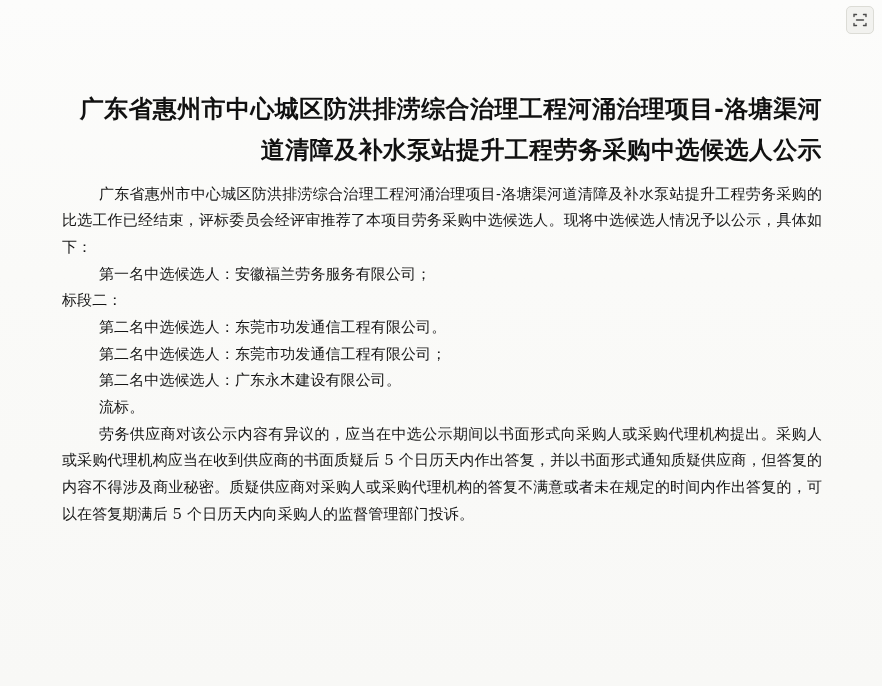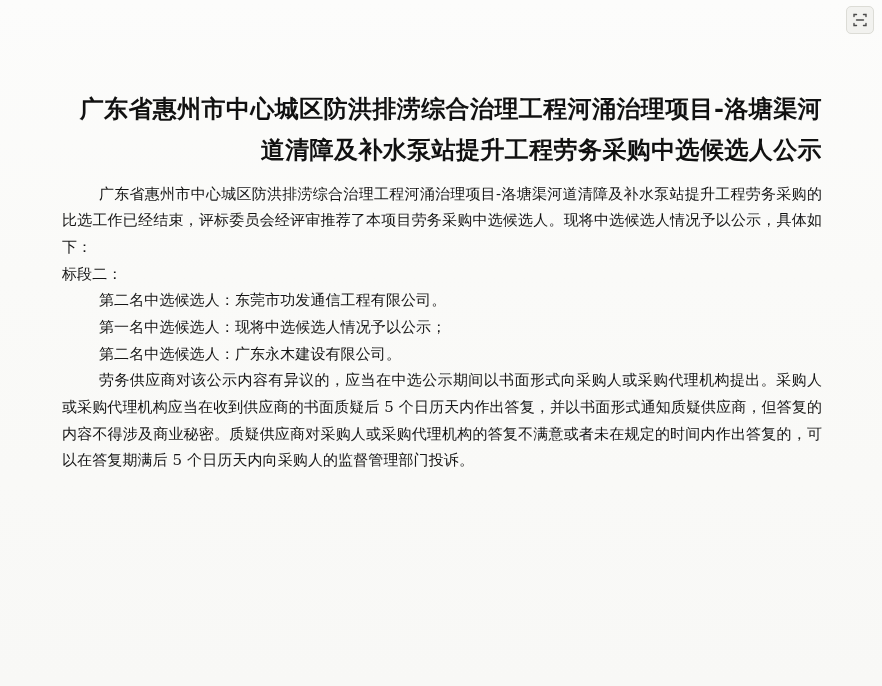--- a/index.html
+++ b/index.html
@@ -86,20 +86,22 @@
   </div>
 
   <div class="doc">
 
     <h1 class="title">
       <span>广东省惠州市中心城区防洪排涝综合治理工程河涌治理项目-洛塘渠河</span>
       <span class="line2">道清障及补水泵站提升工程劳务采购中选候选人公示</span>
     </h1>
 
     <p class="body-text indent2">广东省惠州市中心城区防洪排涝综合治理工程河涌治理项目-洛塘渠河道清障及补水泵站提升工程劳务采购的比选工作已经结束，评标委员会经评审推荐了本项目劳务采购中选候选人。现将中选候选人情况予以公示，具体如下：</p>
+    <p class="body-text indent2">第一名中选候选人：安徽福兰劳务服务有限公司；</p>
     <p class="body-text">标段二：</p>
     <p class="body-text indent2">第二名中选候选人：东莞市功发通信工程有限公司。</p>
-    <p class="body-text indent2">第一名中选候选人：现将中选候选人情况予以公示；</p>
+    <p class="body-text indent2">第二名中选候选人：东莞市功发通信工程有限公司；</p>
     <p class="body-text indent2">第二名中选候选人：广东永木建设有限公司。</p>
+    <p class="body-text indent2">流标。</p>
     <p class="body-text indent2">劳务供应商对该公示内容有异议的，应当在中选公示期间以书面形式向采购人或采购代理机构提出。采购人或采购代理机构应当在收到供应商的书面质疑后 5 个日历天内作出答复，并以书面形式通知质疑供应商，但答复的内容不得涉及商业秘密。质疑供应商对采购人或采购代理机构的答复不满意或者未在规定的时间内作出答复的，可以在答复期满后 5 个日历天内向采购人的监督管理部门投诉。</p>
 
   </div>
 </div>
 
 </body></html>

